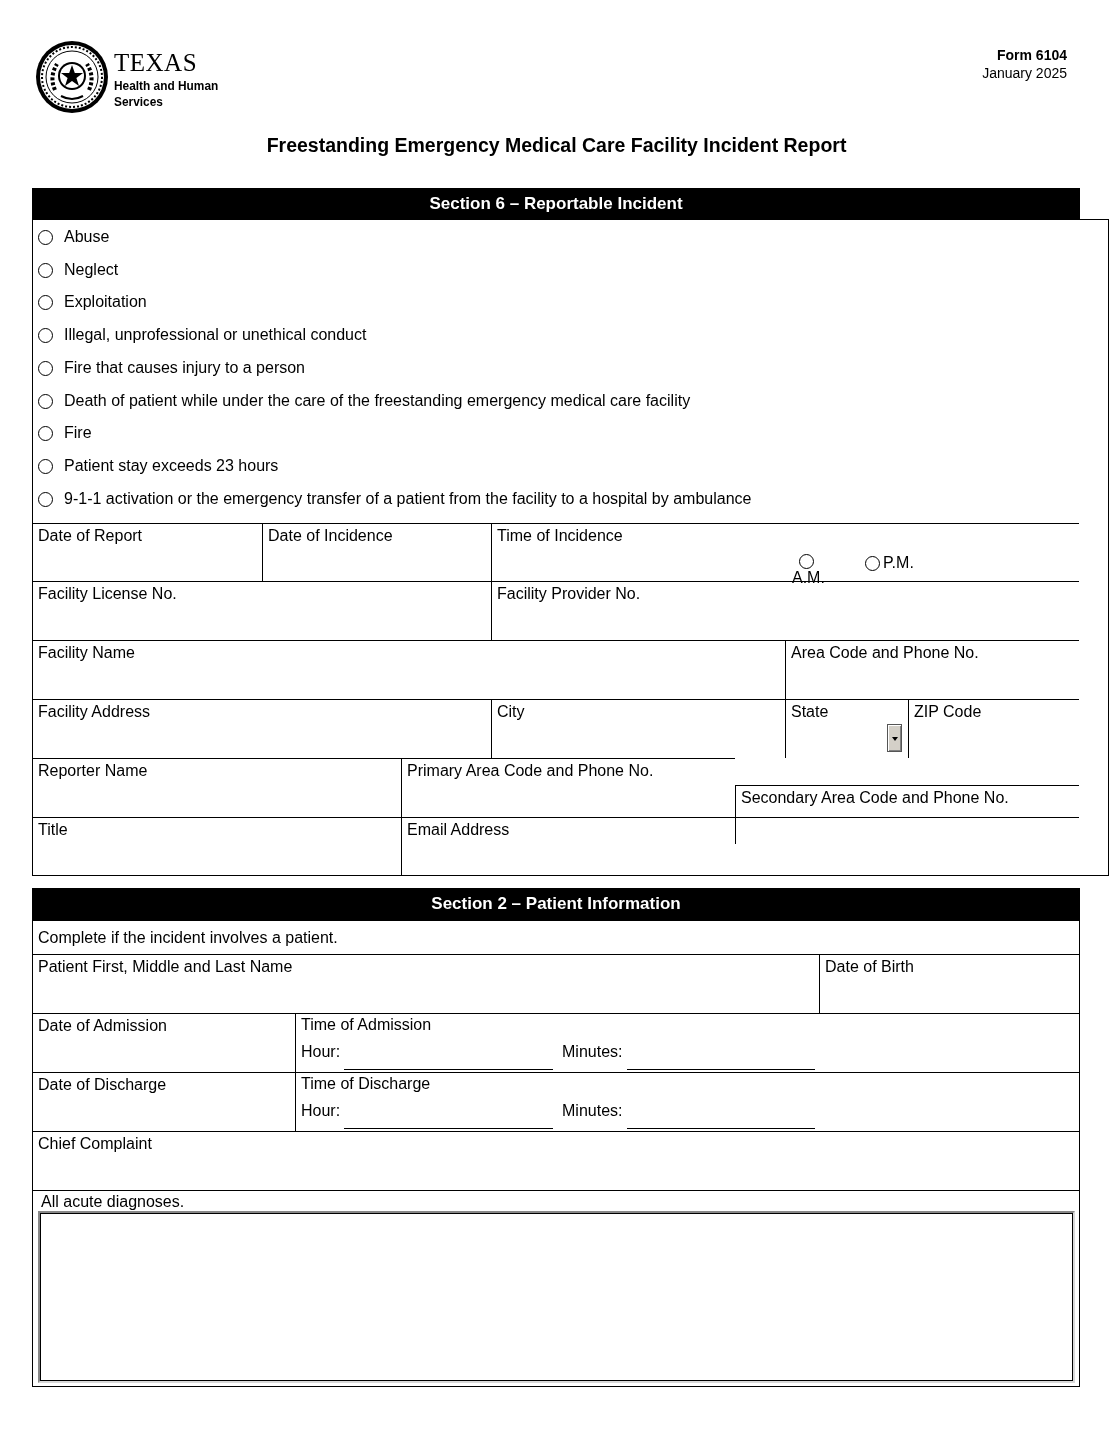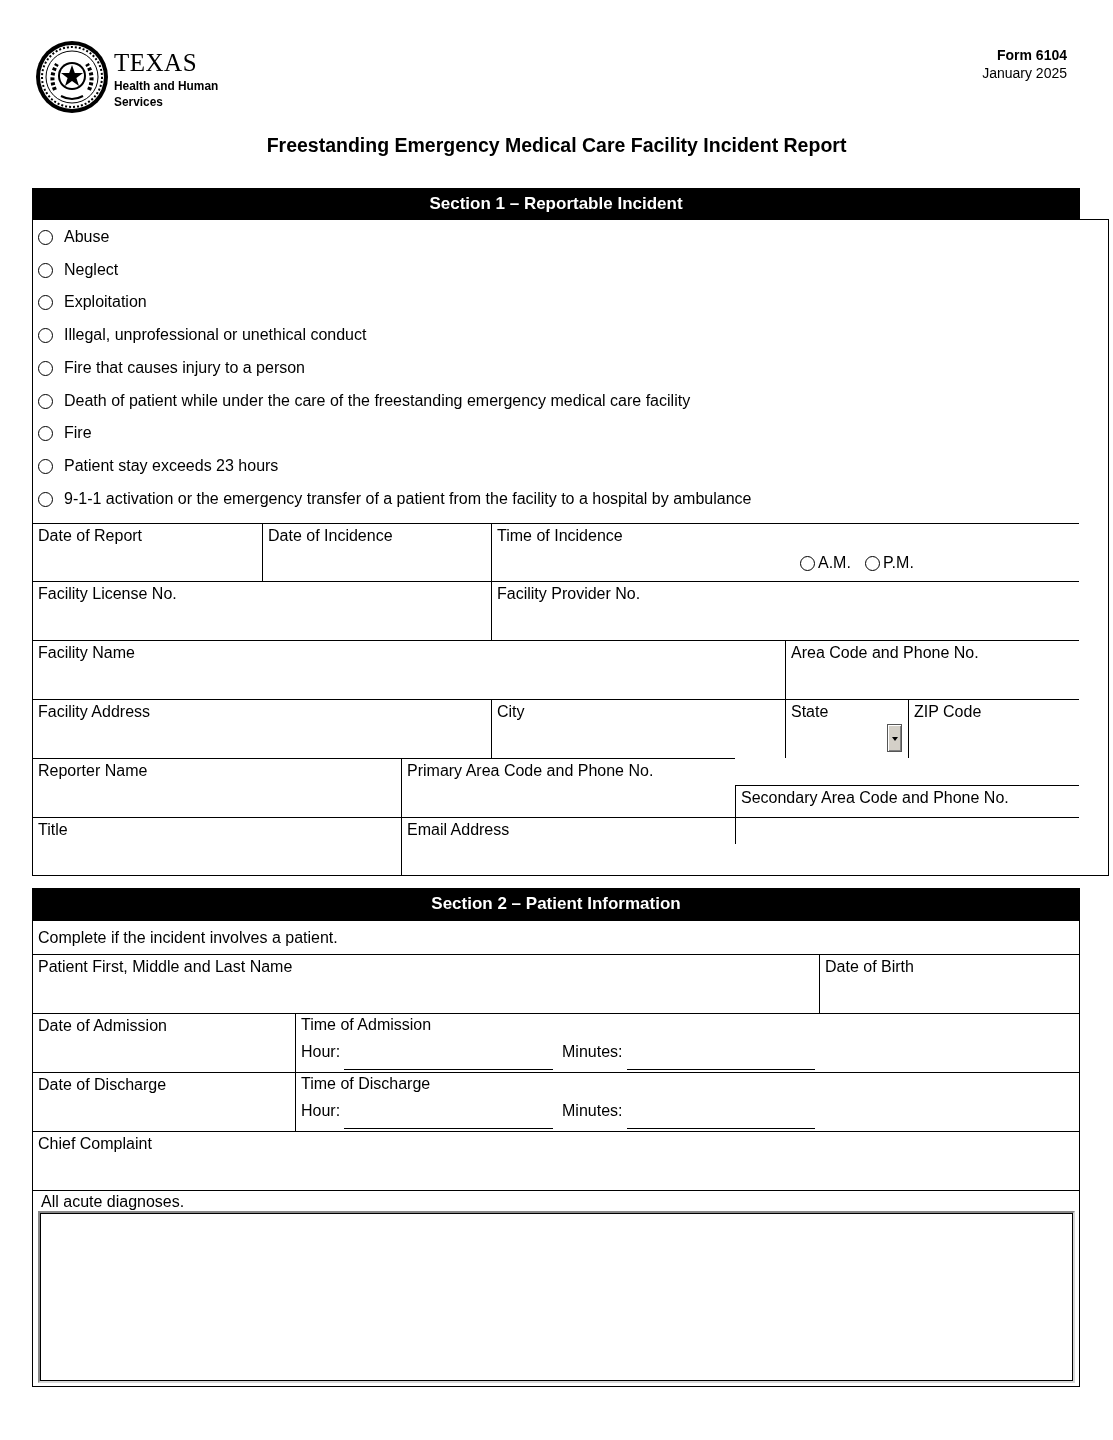--- a/index.html
+++ b/index.html
@@ -52,21 +52,21 @@
   </div>
 </div>
 
 <div class="abs formno">
   <div class="b">Form 6104</div>
   <div>January 2025</div>
 </div>
 
 <div class="abs title">Freestanding Emergency Medical Care Facility Incident Report</div>
 
-<div class="abs section-header" style="top:188px;">Section 1 – Reportable Incident</div>
+<div class="abs section-header" style="top:188px;">Section 6 – Reportable Incident</div>
 
 <div class="abs frame" style="top:219px; height:655px;padding-left:29px;">
   <div class="radio-row" style="top:6px;">
       <span class="radio"></span>
       <span>Abuse</span>
     </div>
   <div class="radio-row" style="top:39px;">
       <span class="radio"></span>
       <span>Neglect</span>
     </div>
@@ -103,21 +103,21 @@
     <span class="lbl">Date of Report</span>
     <input type="text" value="" style="">
   </div>
   <div class="cell lb" style="left:229px; top:303px; width:229px; height:59px;">
     <span class="lbl">Date of Incidence</span>
     <input type="text" value="" style="">
   </div>
   <div class="cell lb" style="left:458px; top:303px; width:588px; height:59px;">
     <span class="lbl">Time of Incidence</span>
     <input type="text" style="right: 300px;" value="">
-    <div class="ampm" style="left:308px;">
+    <div class="ampm" style="left:300px;flex-direction:column;">
         <span class="radio"></span>
         <span>A.M.</span>
       </div>
     <div class="ampm" style="left:373px;">
         <span class="radio"></span>
         <span>P.M.</span>
       </div>
   </div>
 
   <div class="cell" style="left:0; top:361px; width:458px; height:59px;">

